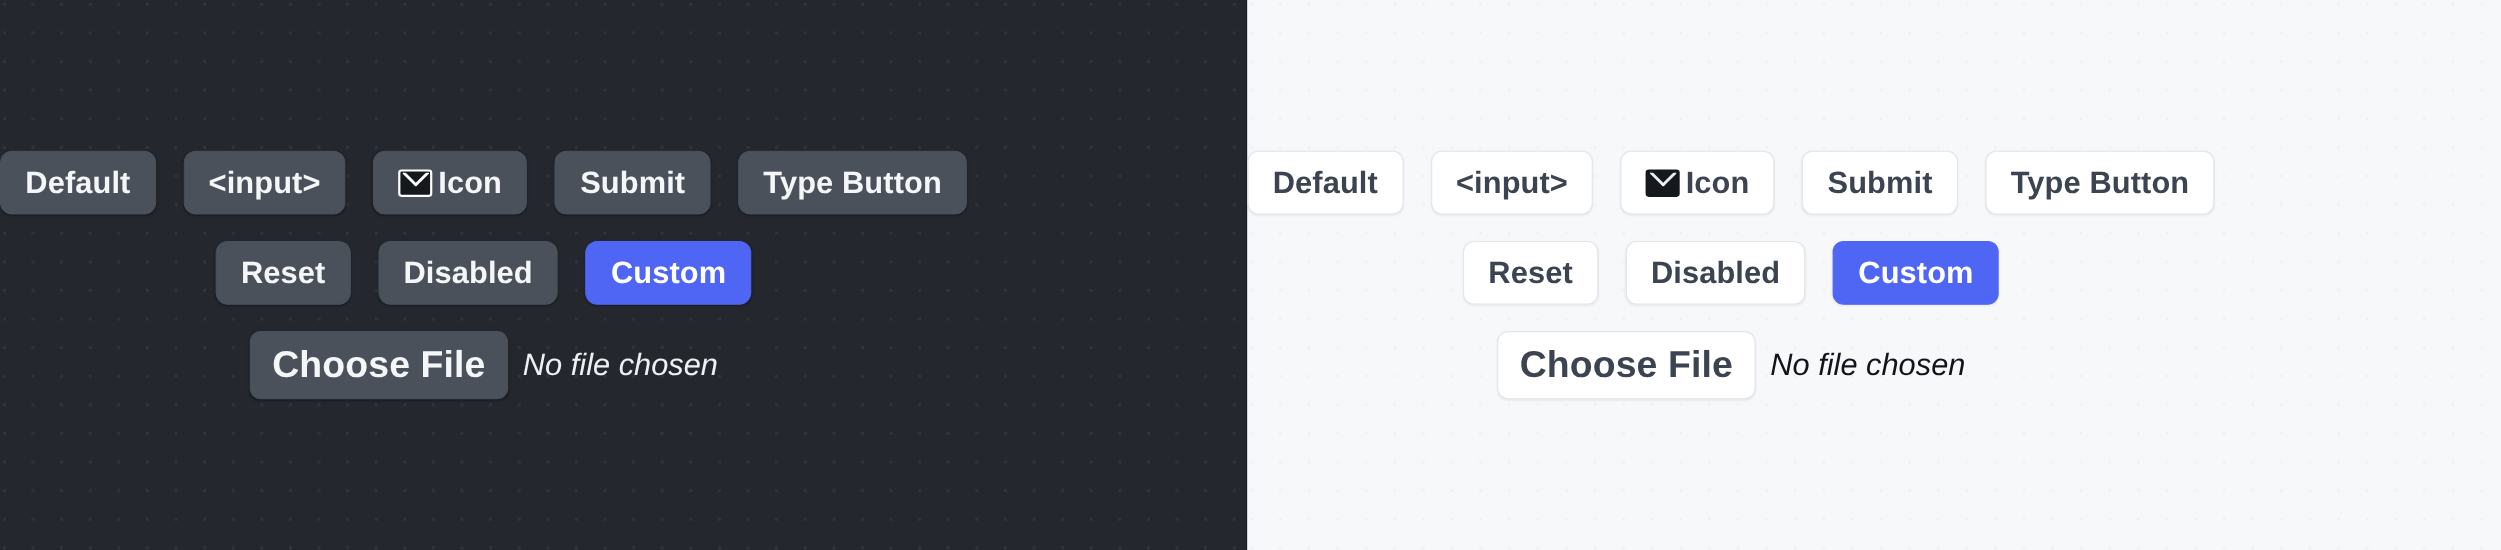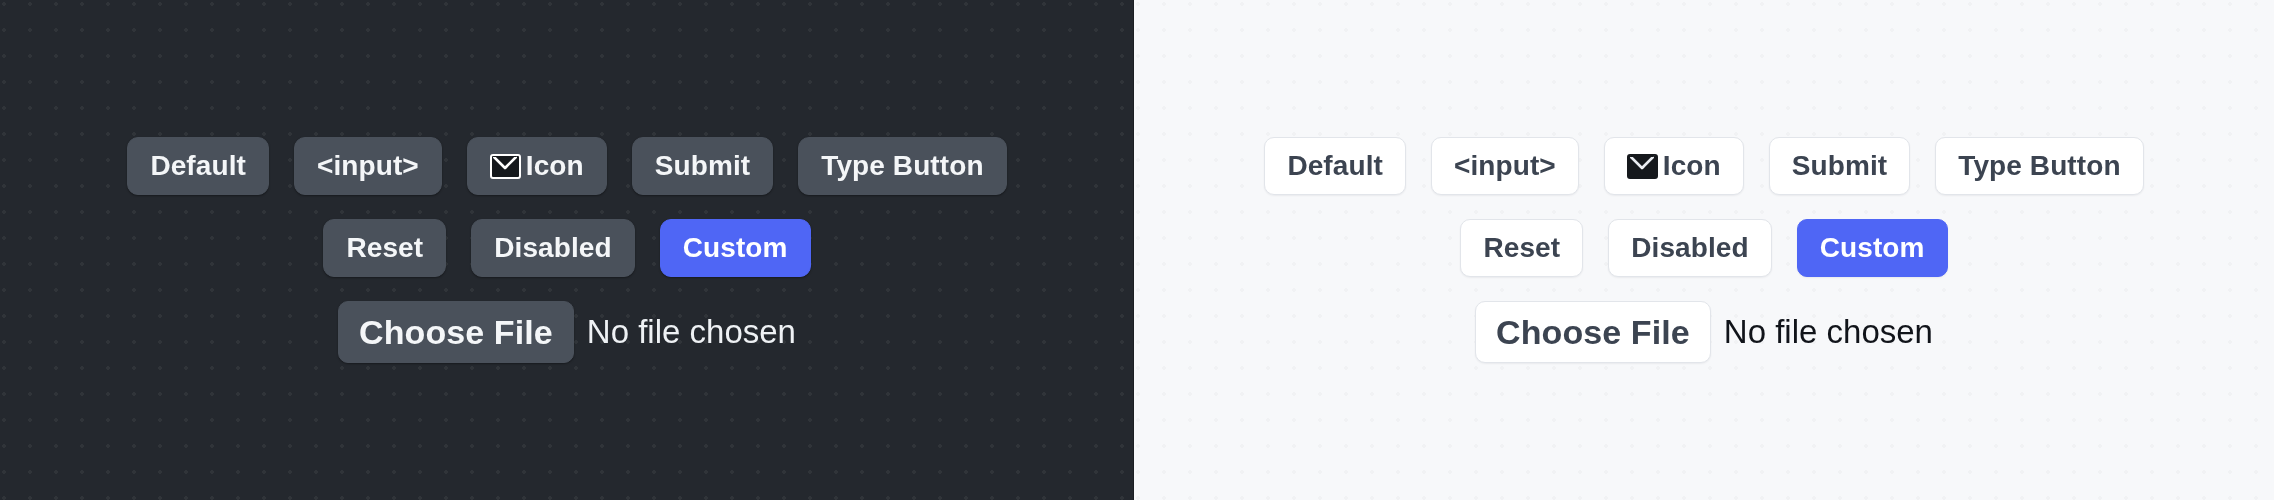--- a/index.html
+++ b/index.html
@@ -9,21 +9,21 @@
     font-family:"Liberation Sans", sans-serif;
   }
   body { display:flex; }
 
   .panel {
     position:relative;
     height:500px;
     display:flex;
     flex-direction:column;
     justify-content:center;
-    align-items:center;
+    align-items:flex-start;
   }
   .panel-dark {
     width:1134px;
     background-color:#24282e;
     background-image:
       radial-gradient(circle at 4px 4px, rgba(255,255,255,0.055) 1.6px, transparent 1.8px);
     background-size:26px 26px;
   }
   .panel-light {
     width:1140px;
@@ -129,24 +129,25 @@
   }
 
   
   .file-btn {
     border-radius:10px;
     padding:13px 20px;
     font-size:34px;
     font-weight:bold;
   }
   .file-text {
-    font-size:33px;
+    font-size:28px;
     font-weight:normal;
     padding-left:13px;
     white-space:nowrap;
+    font-style:italic;
   }
   .panel-dark .file-text { color:#eef1f4; }
   .panel-light .file-text { color:#11141a; }
 
   .divider {
     position:absolute;
     top:0; right:0;
     width:1px; height:500px;
     background:rgba(0,0,0,0.25);
   }

